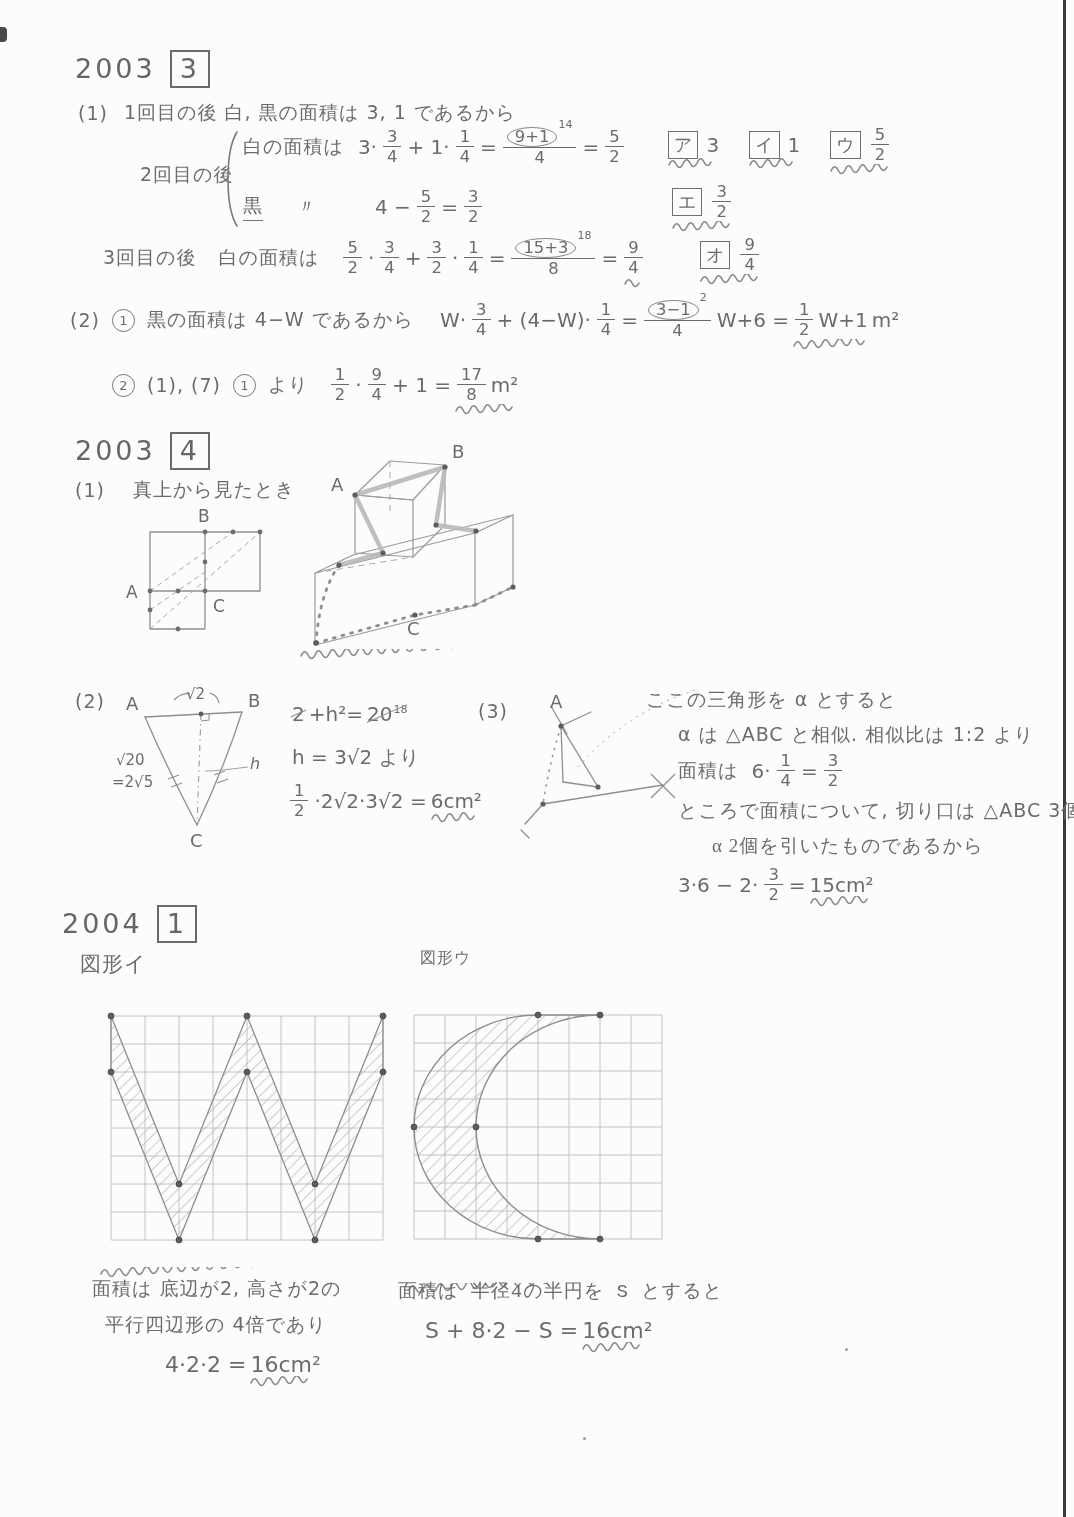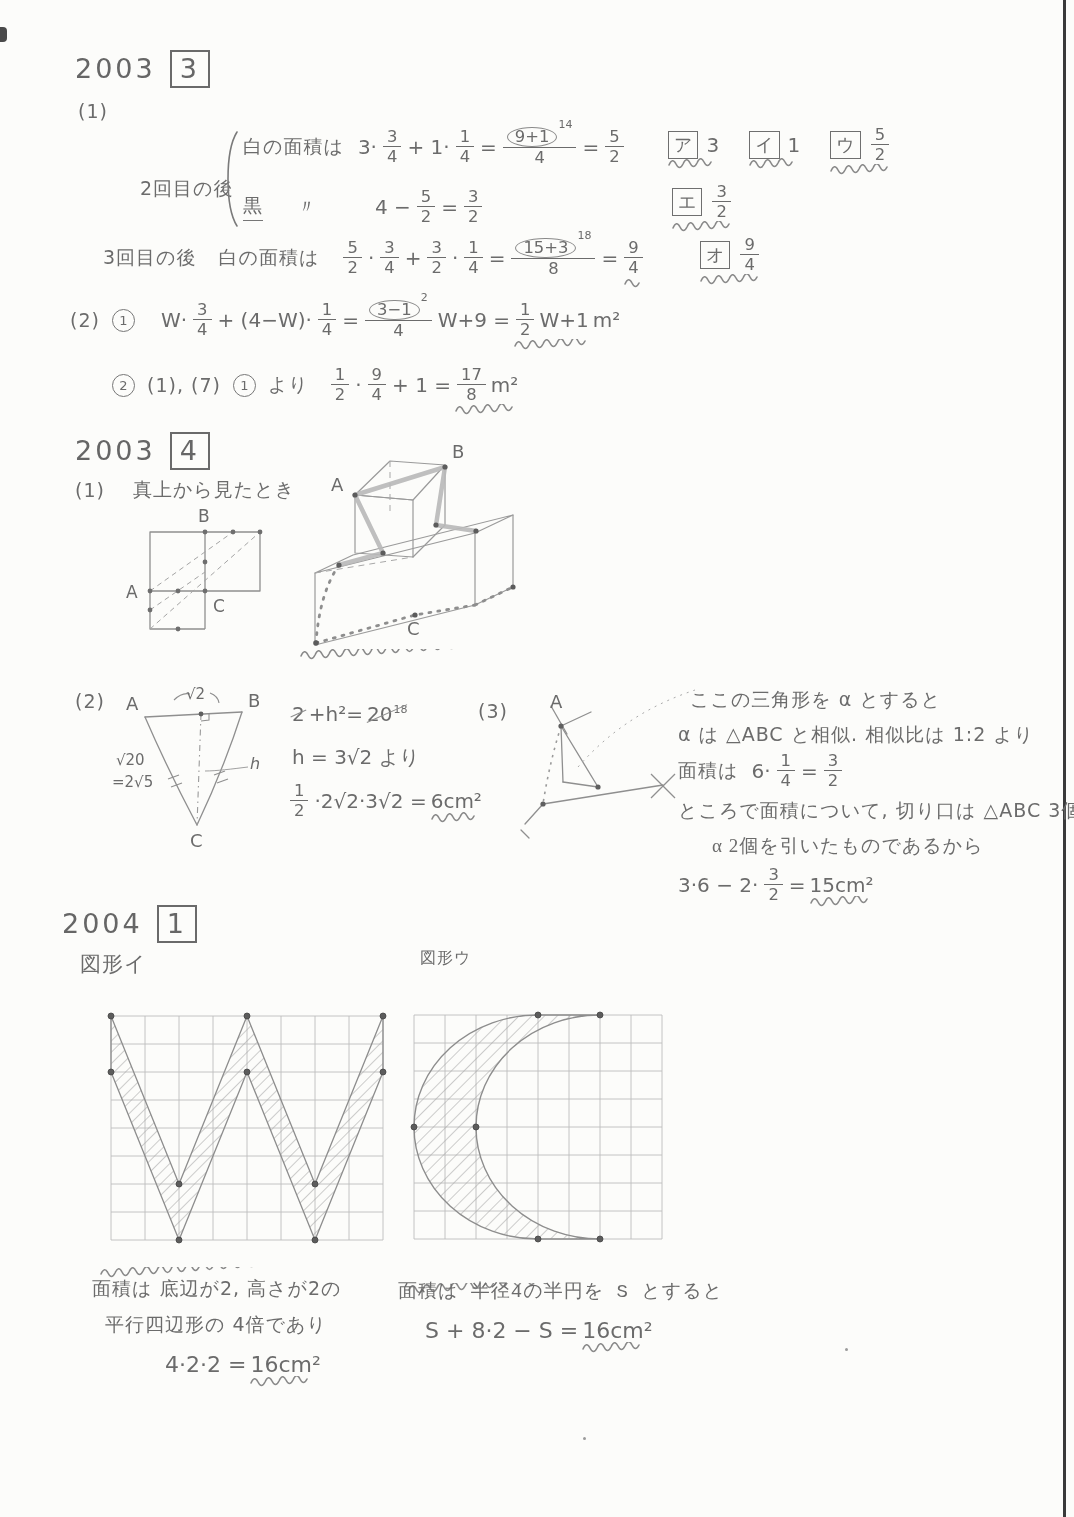--- a/index.html
+++ b/index.html
@@ -44,23 +44,24 @@
 <div class="speck" style="left:583px;top:1437px;"></div>
 <div class="speck" style="left:845px;top:1348px;"></div>
 
 <div class="abs hdr" style="left:75px;top:50px;">
   <span>2003</span>
   <span class="numbox">3</span>
 </div>
 
 <div class="abs row" style="left:78px;top:100px;gap:16px;">
   <span class="lbl">(1)</span>
-</div>
-
-<div class="abs jt" style="left:140px;top:176px;">2回目の後</div>
+  <span class="jt">1回目の後 白, 黒の面積は 3, 1 であるから</span>
+</div>
+
+<div class="abs jt" style="left:140px;top:162px;">2回目の後</div>
 <div class="abs" style="left:221px;top:129px;">
   <svg width="20" height="100">
     <path d="M16,3 C4,22 4,78 16,97" stroke="#7a7a7a" stroke-width="1.6" fill="none" stroke-linecap="round"></path>
   </svg>
 </div>
 
 <div class="abs row" style="left:243px;top:127px;gap:14px;">
   <span class="jt">白の面積は</span>
   <span class="formula">
       <span class="tk">3·</span>
@@ -233,20 +234,21 @@
       </span>
   <svg class="wavy-svg" width="61" height="12">
         <path d="M1,7 q3.5,-8 7,-1 q3.5,7 7,0 q3.5,-8 7,-1 q3.5,7 7,0 q3.5,-8 7,-1 q3.5,7 7,0 q3.5,-8 7,-1 q3.5,7 7,0" stroke="#8a8a8a" stroke-width="1.6" fill="none" stroke-linecap="round"></path>
       </svg>
     </span>
 </div>
 
 <div class="abs row" style="left:70px;top:300px;gap:12px;">
   <span class="lbl">(2)</span>
   <span class="circnum">1</span>
+  <span class="jt">黒の面積は 4−W であるから</span>
   <span class="formula" style="margin-left:14px;">
       <span class="tk">W·</span>
       <span class="frac">
         <span class="numw">
           <span>3</span>
         </span>
         <span class="den">4</span>
       </span>
       <span class="tk">+ (4−W)·</span>
       <span class="frac">
@@ -256,21 +258,21 @@
         <span class="den">4</span>
       </span>
       <span class="tk">=</span>
       <span class="frac">
         <span class="numw">
           <span class="circ">3−1</span>
           <span class="supn">2</span>
         </span>
         <span class="den">4</span>
       </span>
-      <span class="tk">W+9 =</span>
+      <span class="tk">W+6 =</span>
       <span class="grp wavy">
         <span class="frac">
           <span class="numw">
             <span>1</span>
           </span>
           <span class="den">2</span>
         </span>
         <span class="tk">W+1</span>
         <svg class="wavy-svg" width="75" height="12">
           <path d="M1,7 q3.5,-8 7,-1 q3.5,7 7,0 q3.5,-8 7,-1 q3.5,7 7,0 q3.5,-8 7,-1 q3.5,7 7,0 q3.5,-8 7,-1 q3.5,7 7,0 q3.5,-8 7,-1 q3.5,7 7,0" stroke="#8a8a8a" stroke-width="1.6" fill="none" stroke-linecap="round"></path>
@@ -471,21 +473,21 @@
   </g>
   <path d="M75,85 C110,45 150,22 192,8" stroke="#aaaaaa" stroke-width="1" fill="none" stroke-dasharray="2 5"></path>
   <g fill="#5f5f5f">
     <circle cx="58" cy="44" r="2.6"></circle>
       <circle cx="95" cy="105" r="2.6"></circle>
       <circle cx="40" cy="122" r="2.6"></circle>
   </g>
   <text x="47" y="26" font-size="18">A</text>
 </svg>
 
-<div class="abs jt" style="left:690px;top:687px;">ここの三角形を α とすると</div>
+<div class="abs jt" style="left:646px;top:687px;">ここの三角形を α とすると</div>
 <div class="abs jt" style="left:678px;top:722px;">α は △ABC と相似. 相似比は 1:2 より</div>
 <div class="abs row" style="left:678px;top:752px;gap:13px;">
   <span class="jt">面積は</span>
   <span class="formula">
       <span class="tk">6·</span>
       <span class="frac">
         <span class="numw">
           <span>1</span>
         </span>
         <span class="den">4</span>

